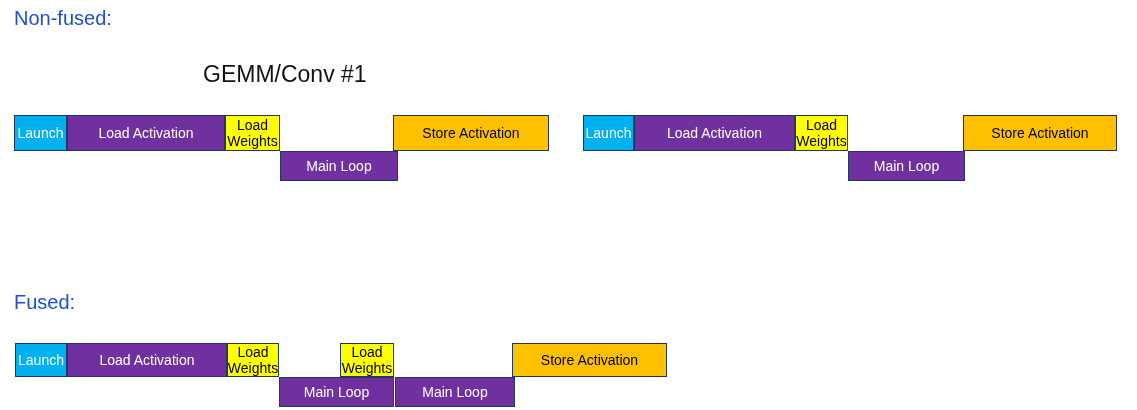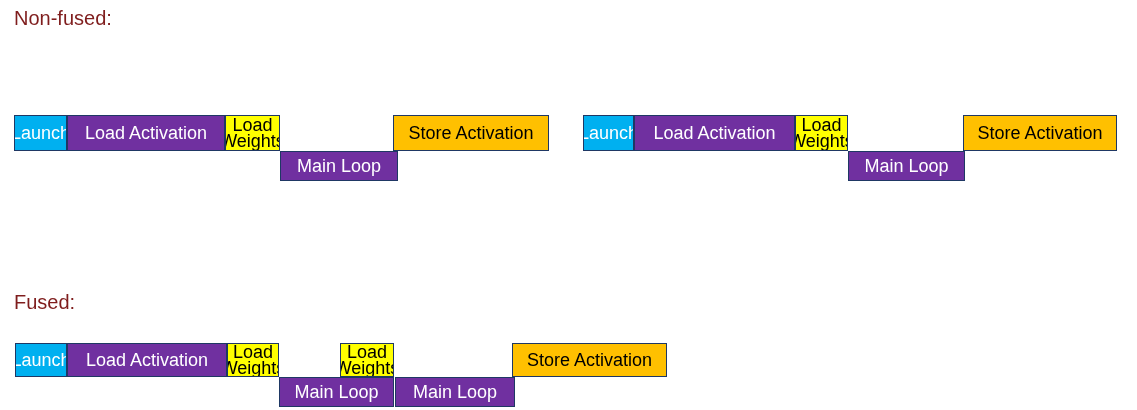--- a/index.html
+++ b/index.html
@@ -11,21 +11,21 @@
   #canvas {
     position: relative;
     width: 1137px;
     height: 410px;
     background: #ffffff;
     overflow: hidden;
   }
   .section-label {
     position: absolute;
     left: 14px;
-    color: #7f1d1d;
+    color: #1d4ed8;
     font-size: 20px;
     white-space: nowrap;
   }
   .section-label.nonfused { top: 7px; }
   .section-label.fused { top: 291px; }
   .group-title {
     position: absolute;
     top: 61px;
     color: #111111;
     font-size: 23px;
@@ -34,31 +34,32 @@
   .group-title.t1 { left: 203px; }
   .group-title.t2 { left: 768px; }
   .block {
     position: absolute;
     box-sizing: border-box;
     border: 1px solid var(--block-border, #1F3864);
     display: flex;
     align-items: center;
     justify-content: center;
     text-align: center;
-    font-size: 18px;
+    font-size: 14px;
     line-height: 16px;
     overflow: hidden;
   }
 </style>
 </head>
 <body>
 
 <div id="canvas">
   <div class="section-label nonfused">Non-fused:</div>
 
+  <div class="group-title t1">GEMM/Conv #1</div>
 
 
   <div class="section-label fused">Fused:</div>
 
   <div>
       <div class="block" style="left: 14px; top: 115px; width: 53px; height: 36px; background: rgb(0, 176, 240); color: rgb(255, 255, 255);">Launch</div>
       <div class="block" style="left: 67px; top: 115px; width: 158px; height: 36px; background: rgb(112, 48, 160); color: rgb(255, 255, 255);">Load Activation</div>
       <div class="block" style="left: 225px; top: 115px; width: 55px; height: 36px; background: rgb(255, 255, 0); color: rgb(0, 0, 0);">Load Weights</div>
       <div class="block" style="left: 280px; top: 151px; width: 118px; height: 30px; background: rgb(112, 48, 160); color: rgb(255, 255, 255);">Main Loop</div>
       <div class="block" style="left: 393px; top: 115px; width: 156px; height: 36px; background: rgb(255, 192, 0); color: rgb(0, 0, 0);">Store Activation</div>

